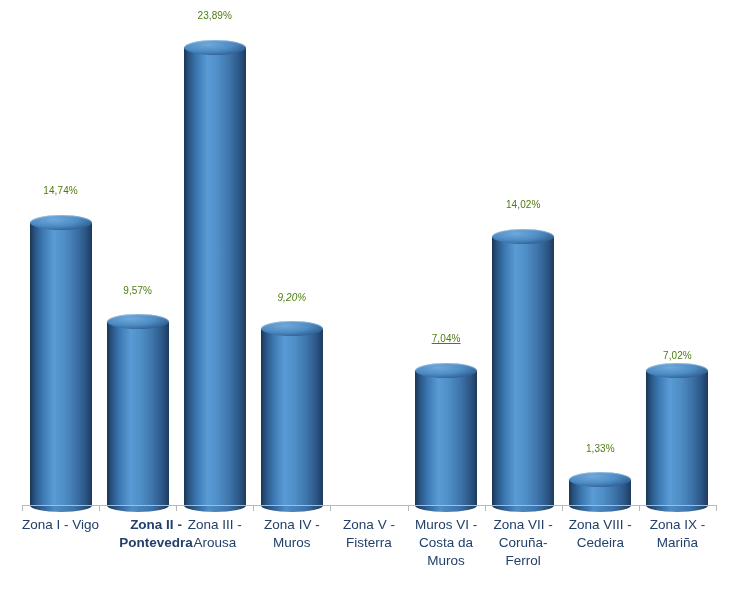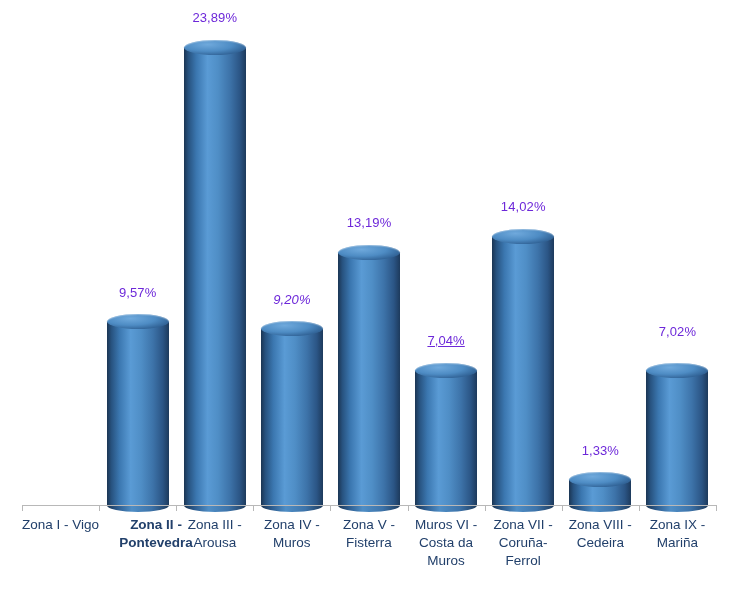--- a/index.html
+++ b/index.html
@@ -78,22 +78,22 @@
         #4f8ec6 40%,
         #3d73a9 72%,
         #1d3a5c 100%);
   }
 
   .bar-label {
     position: absolute;
     left: 50%;
     transform: translateX(-50%);
     white-space: nowrap;
-    font-size: 13px;
-    color: #6d28d9;
+    font-size: 10px;
+    color: #4d7c0f;
     letter-spacing: 0.1px;
   }
 
   
   #x-axis-line {
     position: absolute;
     left: 22px;
     top: 505px;
     width: 694px;
     height: 1px;
@@ -116,20 +116,26 @@
     line-height: 18px;
     color: #22406b;
   }
 </style>
 </head>
 <body>
 
 <div id="chart-root">
 
   <div id="plot-area">
+      <div class="bar-group" style="left: 19.5556px;">
+        <div class="cyl-bottom" style="top: 499px;"></div>
+        <div class="cyl" style="top: 222.416px; height: 282.584px;"></div>
+        <div class="cyl-top" style="top: 214.916px;"></div>
+        <div class="bar-label" style="top: 185.416px;">14,74%</div>
+      </div>
       <div class="cat-label" style="left: 14.5556px;">
         <div>Zona I - Vigo</div>
       </div>
       <div class="bar-group" style="left: 96.6667px;">
         <div class="cyl-bottom" style="top: 499px;"></div>
         <div class="cyl" style="top: 321.532px; height: 183.468px;"></div>
         <div class="cyl-top" style="top: 314.032px;"></div>
         <div class="bar-label" style="top: 284.532px;">9,57%</div>
       </div>
       <div class="cat-label" style="left: 110px; font-weight: bold;">
@@ -148,26 +154,20 @@
       </div>
       <div class="bar-group" style="left: 250.889px; font-style: italic;">
         <div class="cyl-bottom" style="top: 499px;"></div>
         <div class="cyl" style="top: 328.625px; height: 176.375px;"></div>
         <div class="cyl-top" style="top: 321.125px;"></div>
         <div class="bar-label" style="top: 291.625px;">9,20%</div>
       </div>
       <div class="cat-label" style="left: 245.889px;">
         <div>Zona IV -</div>
         <div>Muros</div>
-      </div>
-      <div class="bar-group" style="left: 328px;">
-        <div class="cyl-bottom" style="top: 499px;"></div>
-        <div class="cyl" style="top: 252.132px; height: 252.868px;"></div>
-        <div class="cyl-top" style="top: 244.632px;"></div>
-        <div class="bar-label" style="top: 215.132px;">13,19%</div>
       </div>
       <div class="cat-label" style="left: 323px;">
         <div>Zona V -</div>
         <div>Fisterra</div>
       </div>
       <div class="bar-group" style="left: 405.111px;">
         <div class="cyl-bottom" style="top: 499px;"></div>
         <div class="cyl" style="top: 370.035px; height: 134.965px;"></div>
         <div class="cyl-top" style="top: 362.535px;"></div>
         <div class="bar-label" style="top: 333.035px; text-decoration: underline;">7,04%</div>
@@ -195,21 +195,21 @@
         <div class="bar-label" style="top: 442.502px;">1,33%</div>
       </div>
       <div class="cat-label" style="left: 554.333px;">
         <div>Zona VIII -</div>
         <div>Cedeira</div>
       </div>
       <div class="bar-group" style="left: 636.444px;">
         <div class="cyl-bottom" style="top: 499px;"></div>
         <div class="cyl" style="top: 370.418px; height: 134.582px;"></div>
         <div class="cyl-top" style="top: 362.918px;"></div>
-        <div class="bar-label" style="top: 324px;">7,02%</div>
+        <div class="bar-label" style="top: 350px;">7,02%</div>
       </div>
       <div class="cat-label" style="left: 631.444px;">
         <div>Zona IX -</div>
         <div>Mariña</div>
       </div>
     </div>
 
   <div id="x-axis-line"></div>
 
 <div class="tick" style="left: 22px;"></div>

